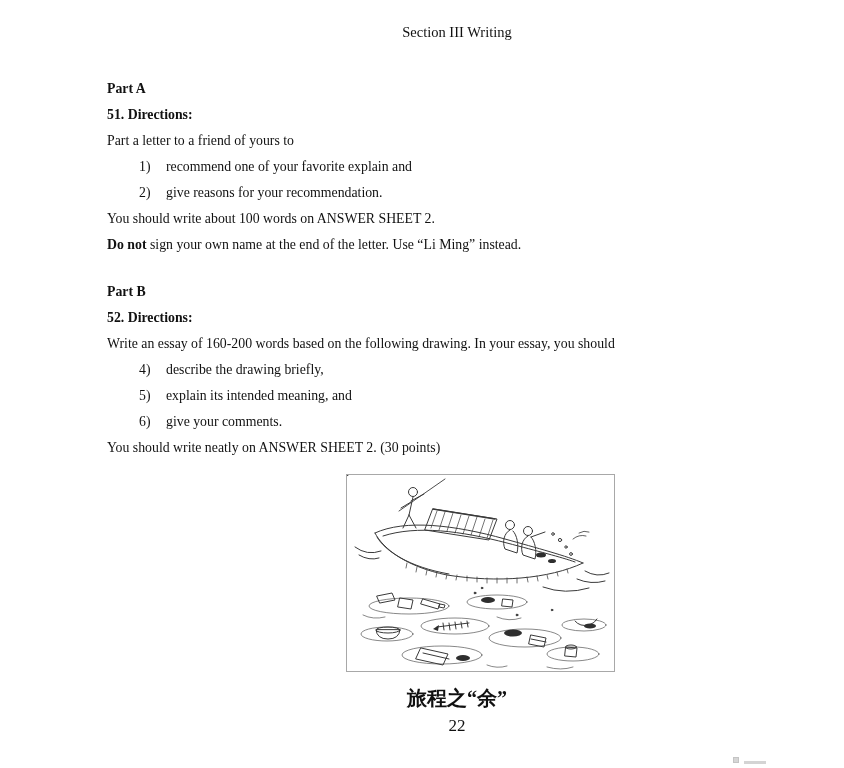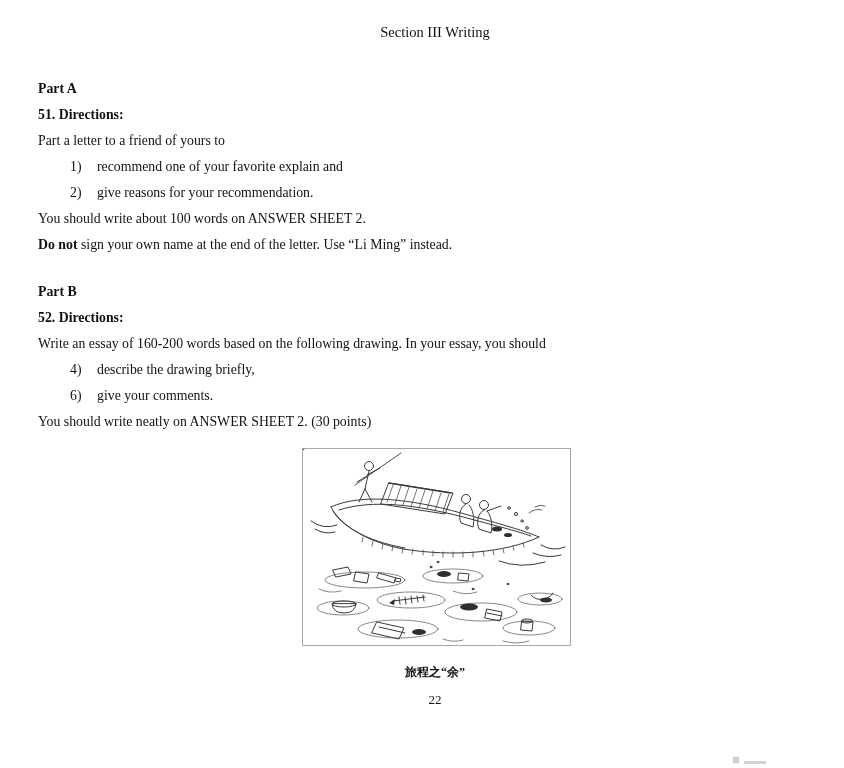--- a/index.html
+++ b/index.html
@@ -5,30 +5,31 @@
 <style>
   * { margin:0; padding:0; box-sizing:border-box; }
   html,body { background:#ffffff; }
   .page {
     position:relative;
     width:844px; height:768px;
     background:#ffffff;
     font-family:"Liberation Serif","DejaVu Serif",serif;
     color:#111;
     overflow:hidden;
+    padding-left:44px;
   }
   .title {
     padding-top:24px;
     padding-left:26px;
     text-align:center;
     font-size:14.5px;
     line-height:16px;
   }
   .content {
-    margin:36px 60px 0 38px;
+    margin:36px 60px 0 63px;
     font-size:13.8px;
   }
   .content p { line-height:26px; }
   .bold { font-weight:bold; }
   .list-line .num {
     display:inline-block;
     margin-left:32px;
     width:27px;
   }
   .part-gap { margin-top:21px !important; }
@@ -38,28 +39,28 @@
     width:269px; height:198px;
     border:1px solid #a8a8a8;
     background:#fff;
   }
   .figure-box svg { display:block; }
   .caption {
     margin-top:17px;
     padding-left:26px;
     text-align:center;
     font-weight:bold;
-    font-size:12px;
+    font-size:20px;
     line-height:19px;
   }
   .page-number {
     margin-top:10px;
     padding-left:26px;
     text-align:center;
-    font-size:13px;
+    font-size:17px;
     line-height:15px;
   }
   .corner-icon {
     position:absolute; left:733px; top:757px;
     width:6px; height:6px;
     background:#d6d6d6;
     border:1px solid #c4c4c4;
   }
   .corner-bar {
     position:absolute; left:744px; top:761px;
@@ -89,20 +90,23 @@
 
     <p>You should write about 100 words on ANSWER SHEET 2.</p>
     <p><span class="bold">Do not</span><span> sign your own name at the end of the letter. Use “Li Ming” instead.</span></p>
 
     <p class="bold part-gap">Part B</p>
     <p class="bold">52. Directions:</p>
     <p>Write an essay of 160-200 words based on the following drawing. In your essay, you should</p>
 
     <p class="list-line">
       <span class="num">4)</span><span>describe the drawing briefly,</span>
+    </p>
+    <p class="list-line">
+      <span class="num">5)</span><span>explain its intended meaning, and</span>
     </p>
     <p class="list-line">
       <span class="num">6)</span><span>give your comments.</span>
     </p>
 
     <p>You should write neatly on ANSWER SHEET 2. (30 points)</p>
   </div>
 
   <div class="figure-box">
     <svg width="267" height="196" viewBox="0 0 267 196" fill="none" stroke="#3a3a3a" stroke-width="1" stroke-linecap="round" stroke-linejoin="round">

